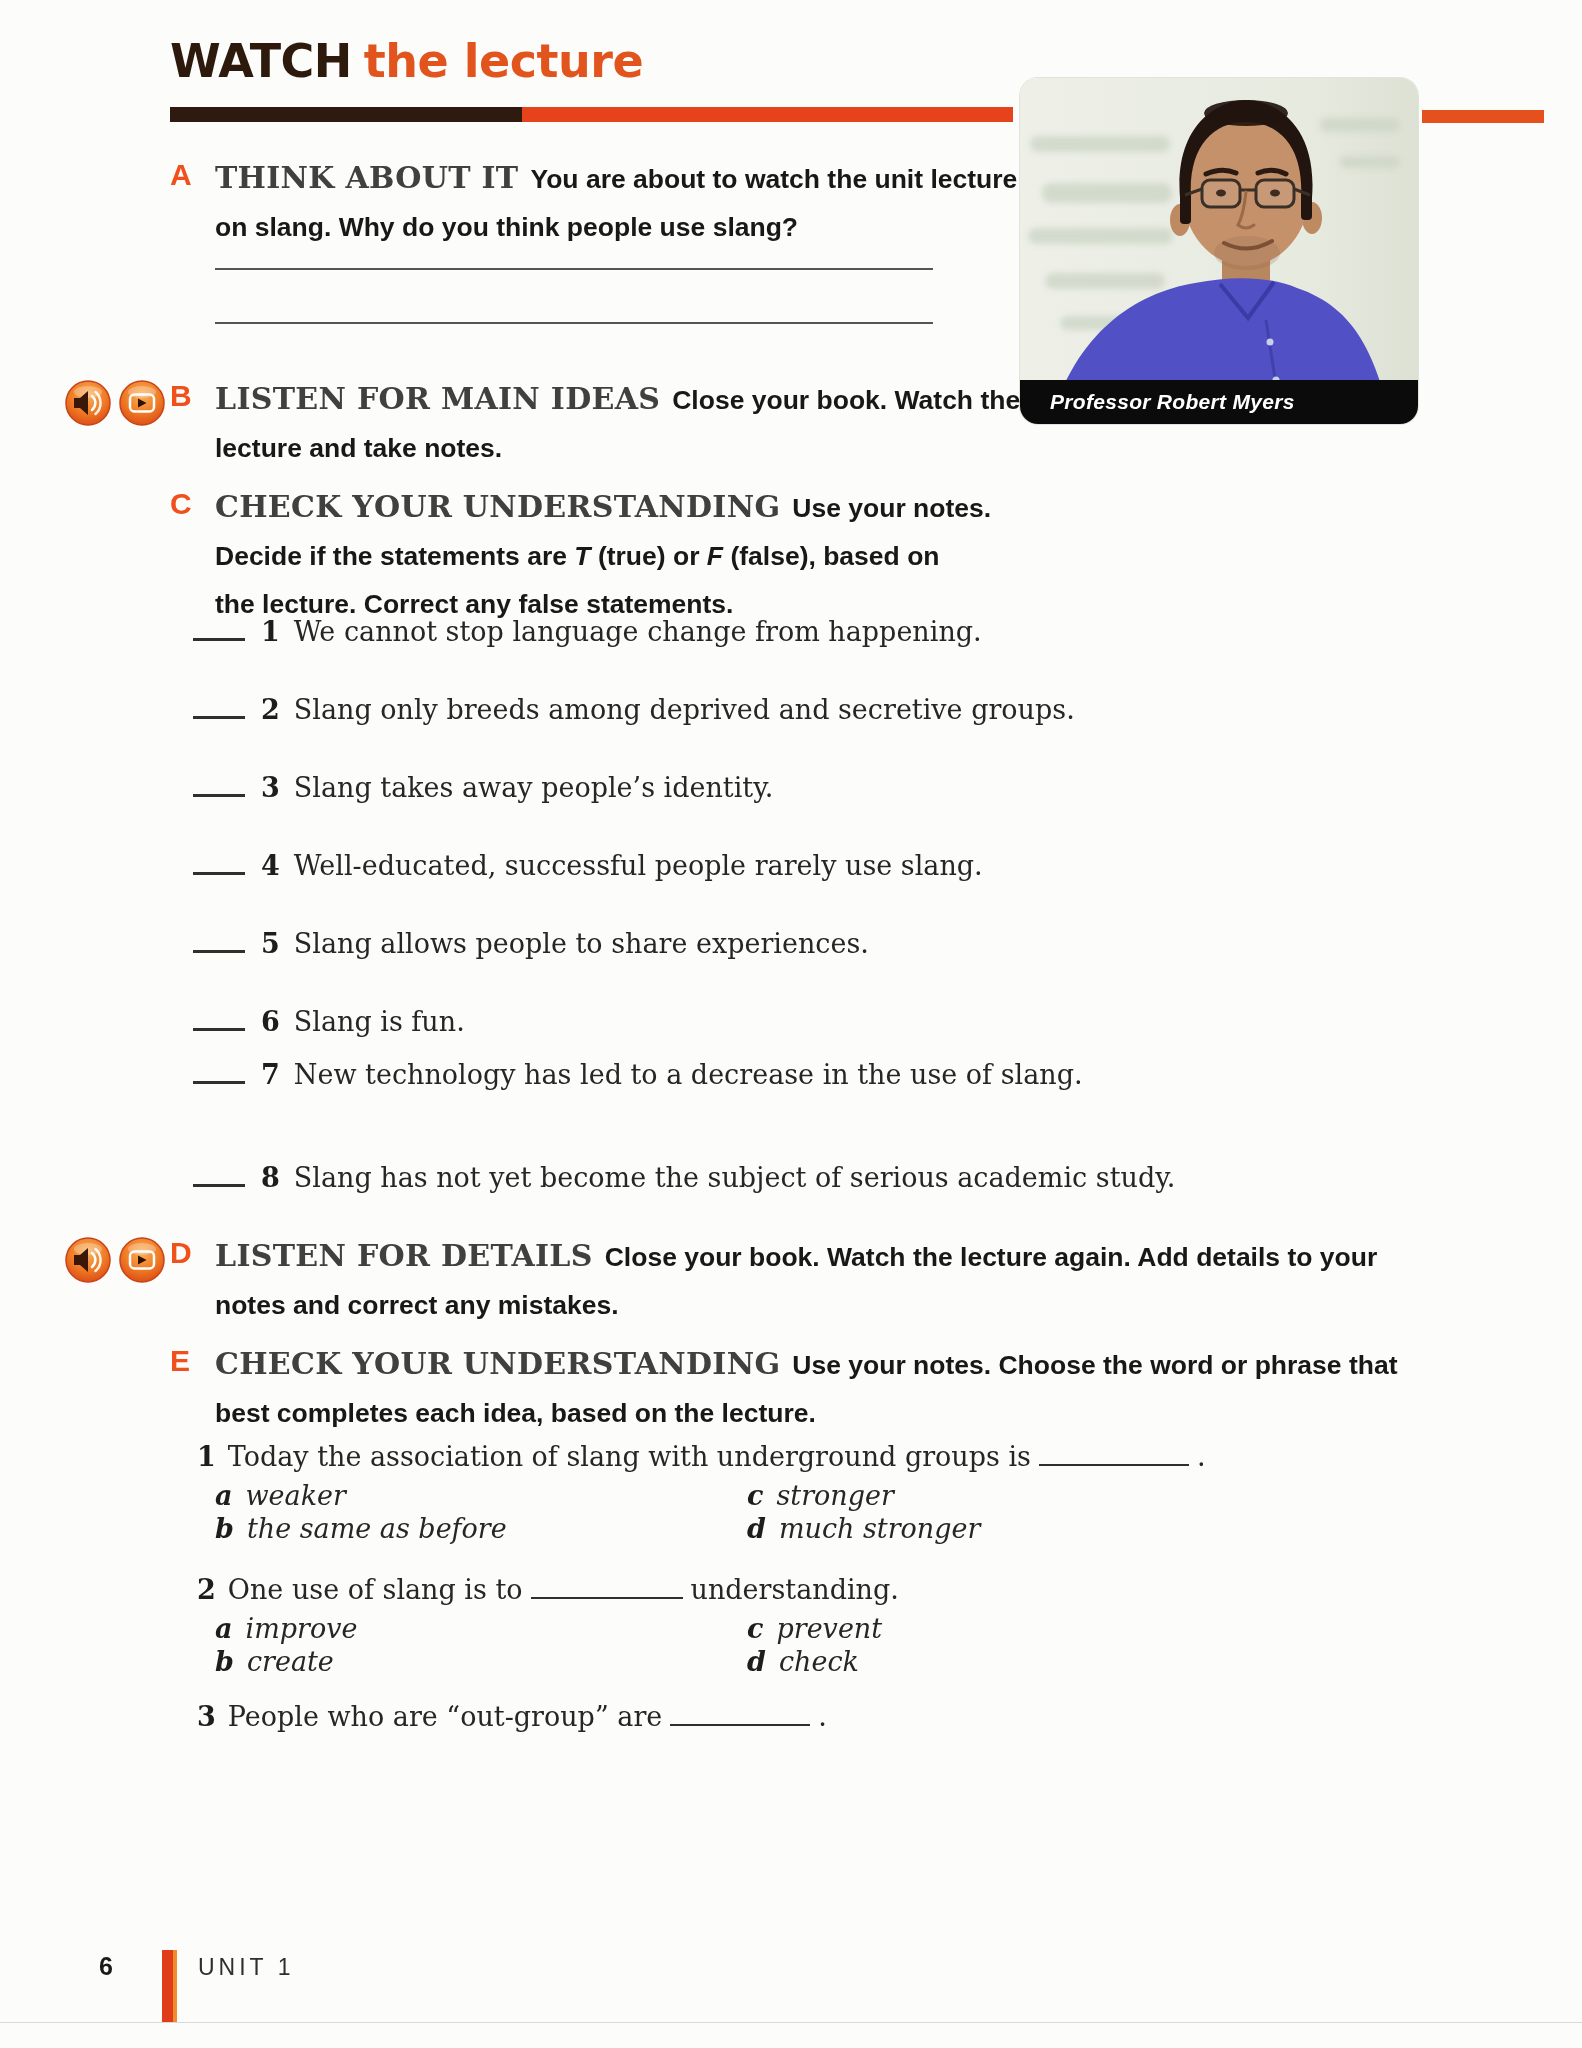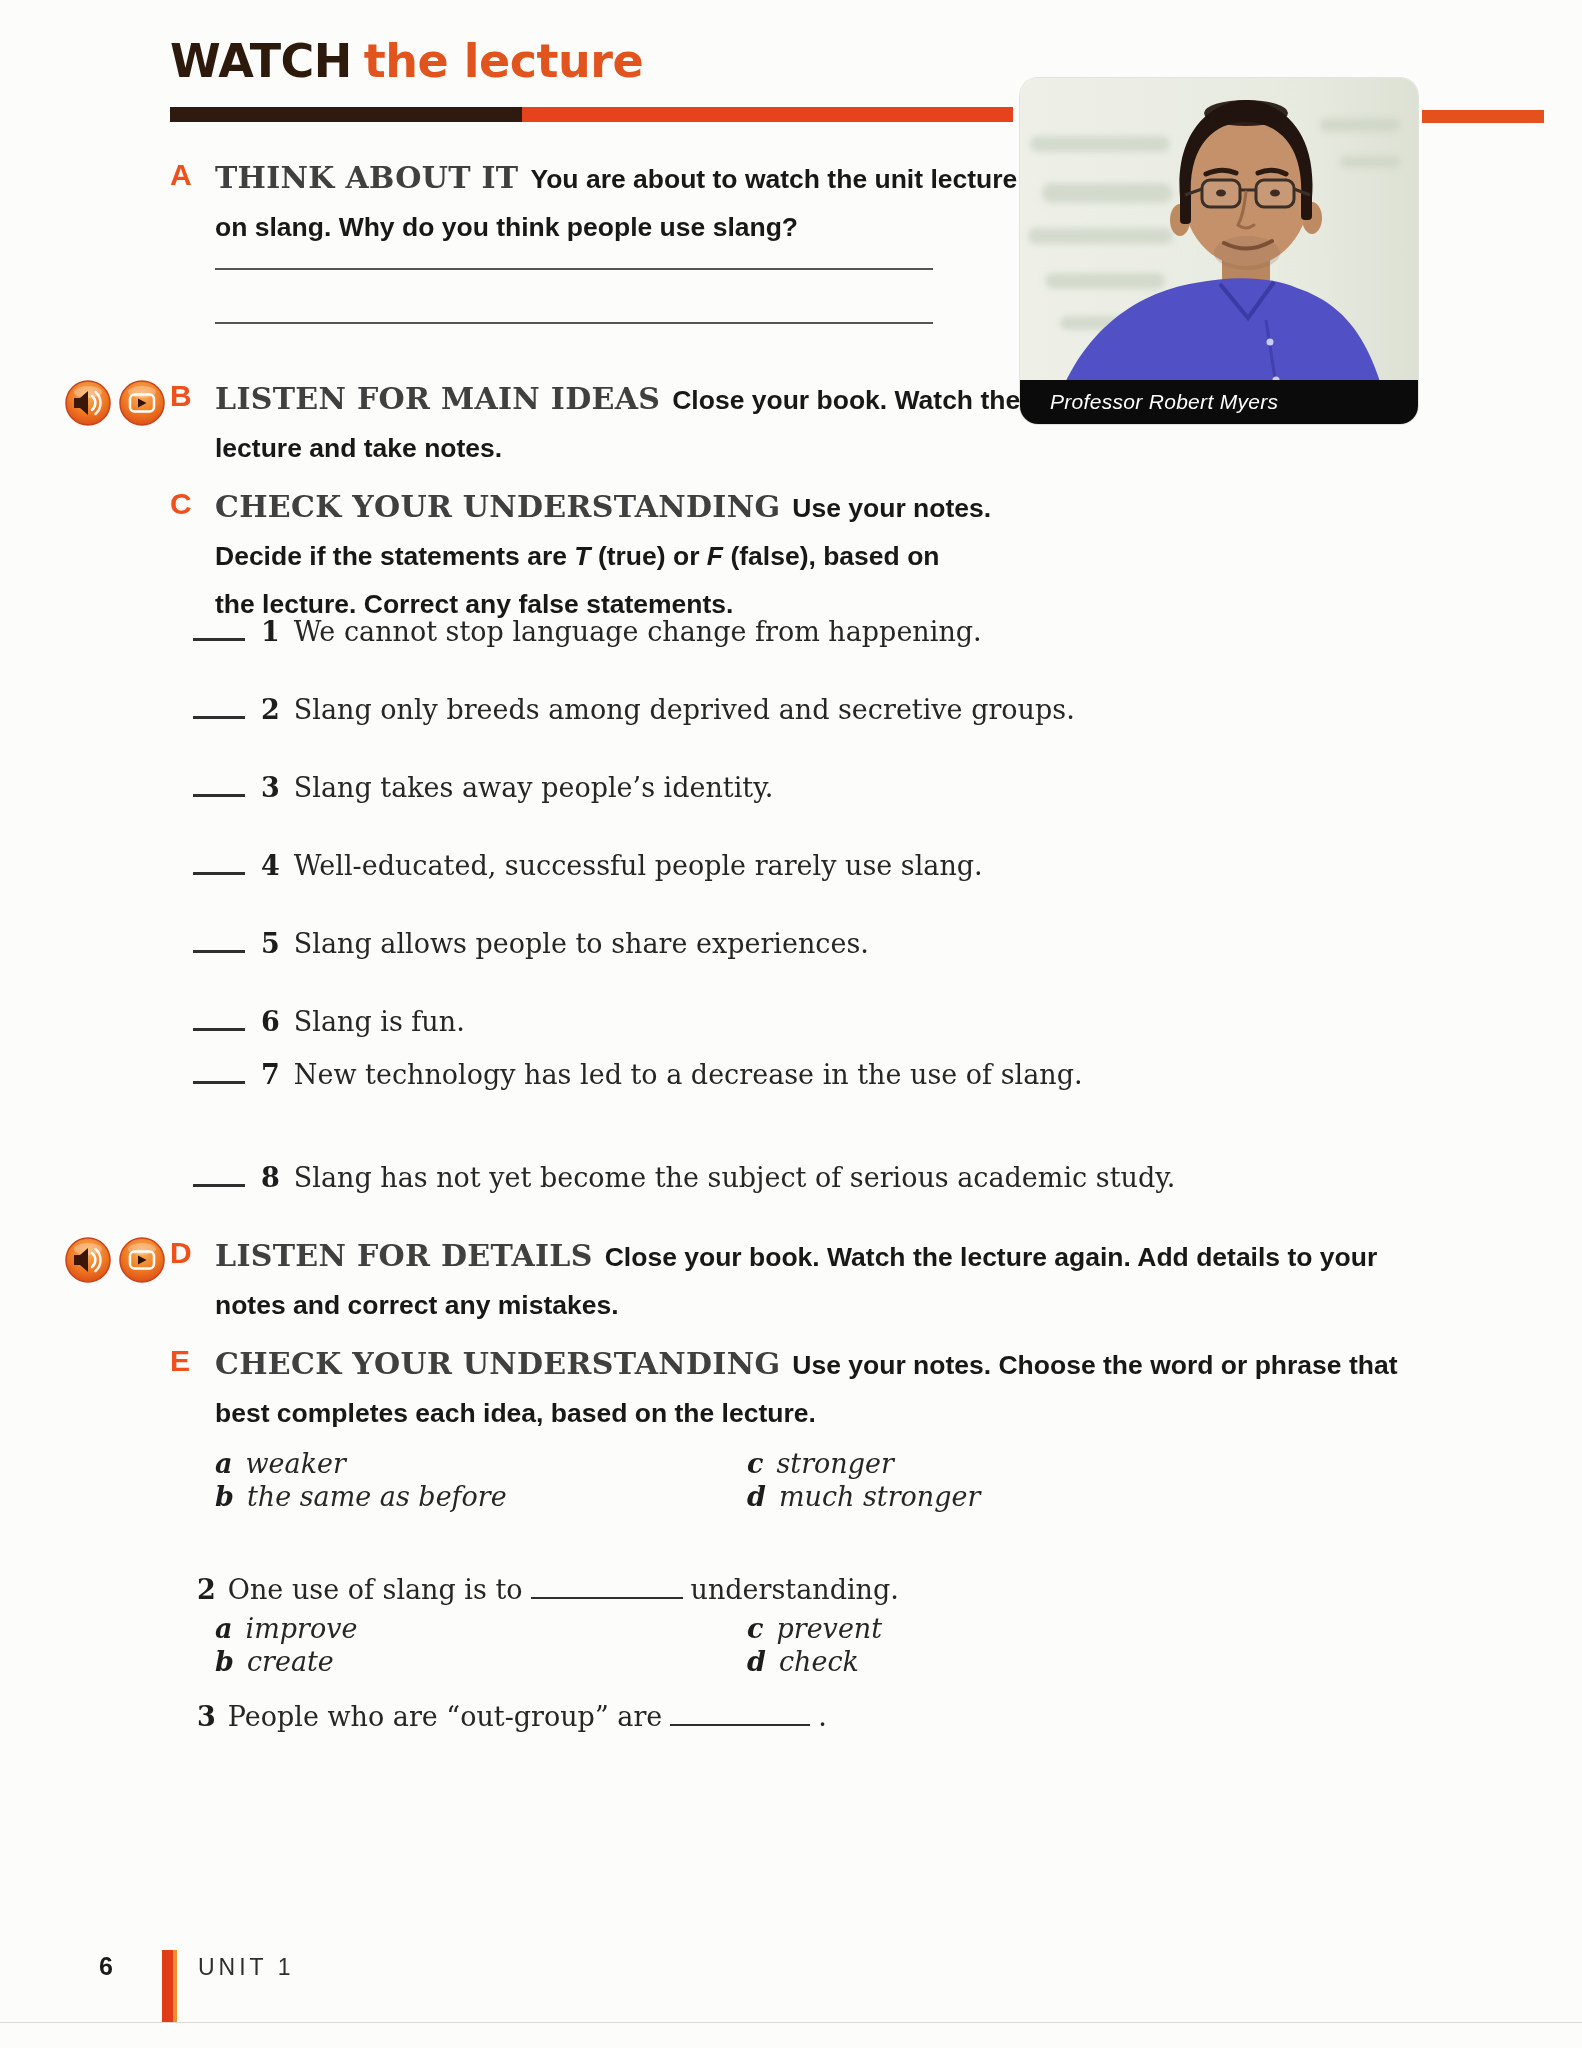--- a/index.html
+++ b/index.html
@@ -15,21 +15,21 @@
   .page-title .t2{color:#e2541d;margin-left:12px;font-weight:700;}
   .rule-main{position:absolute;left:170px;top:107px;width:843px;height:15px;
     background:linear-gradient(to right,#2e1a0e 0 352px,#e6421c 352px);}
   .rule-right{position:absolute;left:1422px;top:110px;width:122px;height:13px;background:#e5511d;}
   
   .photo{position:absolute;left:1020px;top:78px;width:398px;height:346px;margin:0;
     border-radius:18px;overflow:hidden;box-shadow:0 0 0 1px #e3e3dd;}
   .photo svg{display:block;width:398px;height:346px;}
   .photo figcaption{position:absolute;left:0;right:0;bottom:0;height:44px;background:#0b0b0b;
     display:flex;align-items:center;padding-left:30px;box-sizing:border-box;}
-  .photo figcaption span{color:#ffffff;font-style:italic;font-weight:400;font-size:21px;letter-spacing:.3px;
+  .photo figcaption span{color:#ffffff;font-style:italic;font-weight:700;font-size:21px;letter-spacing:.3px;
     font-family:"Liberation Sans",sans-serif;}
   
   .sec{position:absolute;}
   .sec .letter{position:absolute;left:-45px;top:2px;font-weight:700;font-size:30px;color:#f0511c;
     font-family:"Liberation Sans",sans-serif;}
   .sec-text{margin:0;line-height:44px;}
   .sec-heading{font-family:"DejaVu Serif",serif;font-weight:700;font-size:30px;color:#404040;
     letter-spacing:.3px;margin-right:12px;}
   .sec-instr{font-family:"Liberation Sans",sans-serif;font-weight:700;font-size:26.5px;color:#181818;}
   .sec-instr i{font-style:italic;}
@@ -220,20 +220,21 @@
     <p class="sec-text"><span class="sec-heading">LISTEN FOR DETAILS</span><span class="sec-instr">Close your book. Watch the lecture again. Add details to your<br>notes and correct any mistakes.</span></p>
   </section>
 
   <section class="sec" style="left:215px;top:1342px;width:1230px;">
     <span class="letter">E</span>
     <p class="sec-text"><span class="sec-heading">CHECK YOUR UNDERSTANDING</span><span class="sec-instr">Use your notes. Choose the word or phrase that<br>best completes each idea, based on the lecture.</span></p>
   </section>
 
   <div id="questions">
       <div class="question" style="top: 1440px;">
+        <p class="q-line"><span class="q-num">1</span><span>Today the association of slang with underground groups is</span><span class="q-blank" style="width: 150px;"></span><span class="q-after">.</span></p>
         <div class="q-opts">
           <span class="opt" style="left: 18px; top: 0px;"><span class="opt-letter">a</span><span>weaker</span></span>
           <span class="opt" style="left: 18px; top: 33px;"><span class="opt-letter">b</span><span>the same as before</span></span>
           <span class="opt" style="left: 550px; top: 0px;"><span class="opt-letter">c</span><span>stronger</span></span>
           <span class="opt" style="left: 550px; top: 33px;"><span class="opt-letter">d</span><span>much stronger</span></span>
         </div>
       </div>
       <div class="question" style="top: 1573px;">
         <p class="q-line"><span class="q-num">2</span><span>One use of slang is to</span><span class="q-blank" style="width: 152px;"></span><span class="q-after">understanding.</span></p>
         <div class="q-opts">

